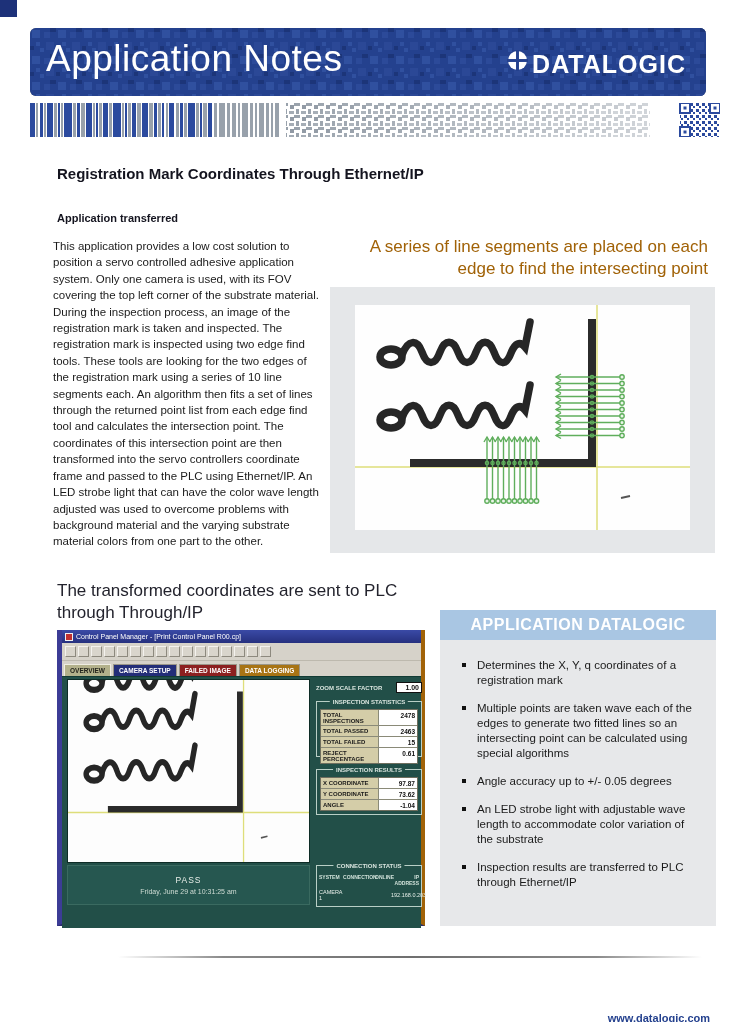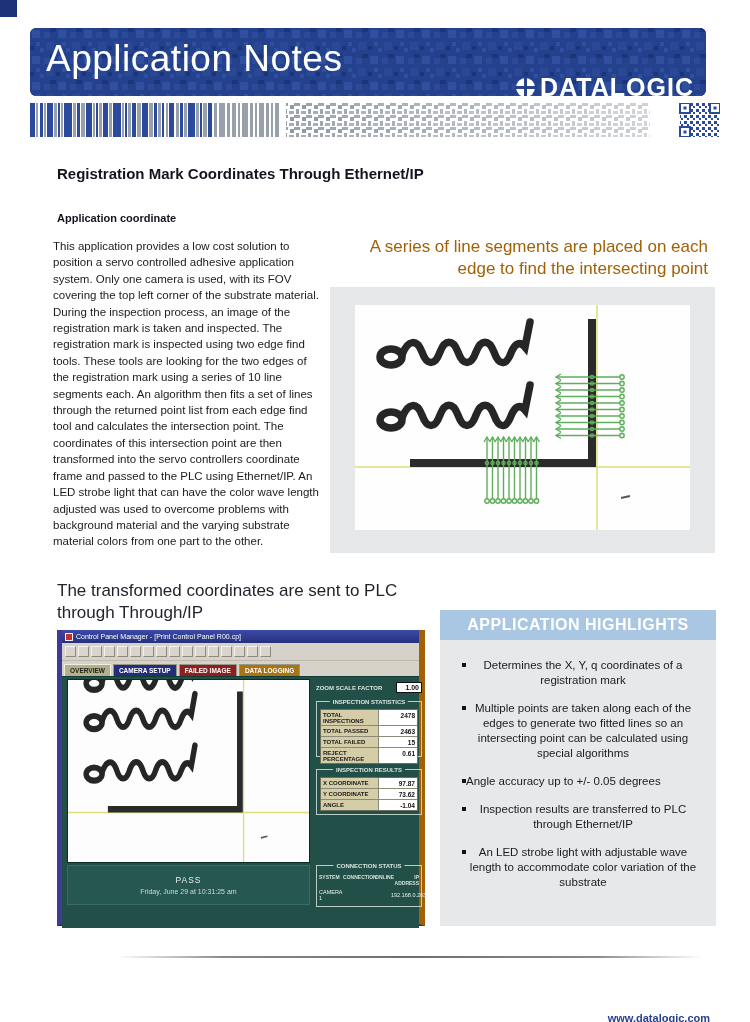--- a/index.html
+++ b/index.html
@@ -4,21 +4,21 @@
 <style>
   html,body{margin:0;padding:0;}
   body{width:750px;height:1022px;position:relative;background:#ffffff;
        font-family:"Liberation Sans", sans-serif;color:#1c1c24;overflow:hidden;}
 
   
   .corner-sq{position:absolute;left:0;top:0;width:17px;height:17px;background:#1d3179;}
   .hdr{position:absolute;left:30px;top:28px;width:676px;height:68px;background:#737373;overflow:hidden;border-radius:6px;}
   .hdr svg.pat{position:absolute;left:0;top:0;}
   .hdr-title{position:absolute;left:16px;top:10px;font-size:37px;font-weight:300;color:#ffffff;letter-spacing:0.5px;}
-  .logo{position:absolute;right:12px;top:22px;display:flex;align-items:center;gap:4px;margin-top:23px;}
+  .logo{position:absolute;right:20px;top:22px;display:flex;gap:4px;}
   .logo-text{font-size:25px;font-weight:bold;color:#ffffff;letter-spacing:1px;}
 
   
   .bcstrip{position:absolute;left:30px;top:103px;width:690px;height:34px;}
 
   
   .doc-title{position:absolute;left:57px;top:165px;width:620px;font-size:15px;font-weight:bold;color:#14141f;}
   .sec-label{position:absolute;left:57px;top:212px;font-size:11px;font-weight:bold;color:#14141f;}
   .body-text{position:absolute;left:53px;top:238px;width:268px;font-size:11.5px;line-height:16.4px;color:#1b1b1b;}
 
@@ -26,21 +26,21 @@
   .fig1-cap{position:absolute;left:330px;top:236px;width:378px;font-size:17px;line-height:22px;
             color:#a16207;text-align:right;}
   .fig1-panel{position:absolute;left:330px;top:287px;width:385px;height:266px;background:#e5e7e9;}
   .fig1-img{position:absolute;left:25px;top:18px;width:335px;height:225px;background:#fefefe;}
 
   
   .fig2-cap{position:absolute;left:57px;top:580px;width:390px;font-size:17px;line-height:22px;color:#23232d;}
 
   
   .win{position:absolute;left:57px;top:630px;width:368px;height:296px;background:#d6d2c9;
-       border-left:5px solid #3c3c96;border-right:6px solid #a16207;border-bottom:2px solid #2a2a6e;box-sizing:border-box;}
+       border-left:5px solid #3c3c96;border-right:4px solid #a16207;border-bottom:2px solid #2a2a6e;box-sizing:border-box;}
   .titlebar{height:13px;background:linear-gradient(#3a4aa6,#26307e);display:flex;align-items:center;gap:3px;padding:0 3px;}
   .win-icon{width:8px;height:8px;background:#c03030;border:1px solid #f0f0f0;box-sizing:border-box;flex:none;}
   .titlebar-text{font-size:7px;color:#ffffff;white-space:nowrap;}
   .toolbar{height:17px;background:#d6d2c9;display:flex;align-items:center;gap:2px;padding:0 3px;border-bottom:1px solid #bdb9ae;}
   .tbtn{width:11px;height:11px;background:#d9d5cc;border:1px solid;border-color:#f4f2ee #8d897e #8d897e #f4f2ee;box-sizing:border-box;}
   .tabs{height:15px;background:#d6d2c9;display:flex;align-items:flex-end;gap:2px;padding:0 2px;}
   .tab{font-size:6.5px;font-weight:bold;padding:3px 5px 2px;line-height:1;border:1px solid #9a9688;border-bottom:none;}
   .tab0{background:#b3b18b;color:#23231c;border-color:#efede2;}
   .tab1{background:#232e78;color:#fff;}
   .tab2{background:#8c2020;color:#fff;}
@@ -72,21 +72,21 @@
   .c2{width:18px;}
   .c3{width:28px;text-align:right;}
   .cd{font-size:5.5px;color:#e6eee9;}
   .led{width:7px;height:6px;border-radius:50%;background:radial-gradient(circle at 35% 30%,#7be87b,#28b628 60%,#157a15);margin:0 auto;}
 
   
   .hl{position:absolute;left:440px;top:610px;width:276px;height:316px;background:#e7e8ea;}
   .hl-head{height:30px;background:#a9c6e3;display:flex;align-items:center;justify-content:center;}
   .hl-title{font-size:16px;font-weight:bold;color:#ffffff;letter-spacing:0.5px;}
   .hl-body{padding:18px 16px 0 22px;}
-  .hl-item{display:flex;margin-bottom:13px;text-align:center;}
+  .hl-item{display:flex;gap:11px;margin-bottom:13px;}
   .hl-bullet{width:4px;height:4px;background:#111;margin-top:5px;flex:none;}
   .hl-text{font-size:11.5px;line-height:15px;color:#1b1b1b;}
 
   
   .foot-line{position:absolute;left:118px;top:956px;width:584px;height:2px;
              background:linear-gradient(90deg,rgba(120,120,120,0),#8a8a8a 18%,#6f6f6f 50%,#8a8a8a 82%,rgba(120,120,120,0));}
   .foot-url{position:absolute;right:40px;top:968px;font-size:11px;font-weight:bold;color:#24418e;margin-top:44px;}
 </style>
 </head>
 <body>
@@ -202,21 +202,21 @@
     <rect x="680" y="0" width="10" height="10" fill="#ffffff"></rect>
       <rect x="680" y="0" width="10" height="10" fill="none" stroke="#2b4a9e" stroke-width="2"></rect>
       <rect x="683.5" y="3.5" width="3" height="3" fill="#2b4a9e"></rect>
     <rect x="650" y="24" width="10" height="10" fill="#ffffff"></rect>
       <rect x="650" y="24" width="10" height="10" fill="none" stroke="#2b4a9e" stroke-width="2"></rect>
       <rect x="653.5" y="27.5" width="3" height="3" fill="#2b4a9e"></rect>
   </g>
 </svg>
 
 <div class="doc-title">Registration Mark Coordinates Through Ethernet/IP</div>
-<div class="sec-label">Application coordinate</div>
+<div class="sec-label">Application transferred</div>
 <div class="body-text">This application provides a low cost solution to position a servo controlled adhesive application system. Only one camera is used, with its FOV covering the top left corner of the substrate material. During the inspection process, an image of the registration mark is taken and inspected. The registration mark is inspected using two edge find tools. These tools are looking for the two edges of the registration mark using a series of 10 line segments each. An algorithm then fits a set of lines through the returned point list from each edge find tool and calculates the intersection point. The coordinates of this intersection point are then transformed into the servo controllers coordinate frame and passed to the PLC using Ethernet/IP. An LED strobe light that can have the color wave length adjusted was used to overcome problems with background material and the varying substrate material colors from one part to the other.</div>
 
 <div class="fig1-cap">A series of line segments are placed on each edge to find the intersecting point</div>
 <div class="fig1-panel">
   <svg class="fig1-img" viewBox="0 0 335 225">
     <defs>
       <g id="squig" stroke="#262626" stroke-width="7.5" fill="none" stroke-linecap="round">
         <ellipse cx="36" cy="52" rx="11" ry="8"></ellipse>
         <path d="M47,50 c6,-16 15,-16 20,-3 c5,14 13,14 18,0 c5,-13 13,-13 18,0 c5,14 13,14 18,0 c5,-13 13,-13 18,0 c5,14 12,14 17,1 c4,-10 9,-12 14,-6 l5,-25"></path>
       </g>
@@ -372,40 +372,40 @@
           <span class="c2"><span class="led"></span></span>
           <span class="cd c3">192.168.0.203</span>
         </div>
       </div>
     </div>
   </div>
 </div>
 
 <div class="hl">
   <div class="hl-head">
-    <span class="hl-title">APPLICATION HIGHLIGHTS</span>
+    <span class="hl-title">APPLICATION DATALOGIC</span>
   </div>
   <div class="hl-body">
     <div class="hl-item">
       <span class="hl-bullet"></span>
       <span class="hl-text">Determines the X, Y, q coordinates of a registration mark</span>
     </div>
     <div class="hl-item">
       <span class="hl-bullet"></span>
-      <span class="hl-text">Multiple points are taken along each of the edges to generate two fitted lines so an intersecting point can be calculated using special algorithms</span>
+      <span class="hl-text">Multiple points are taken wave each of the edges to generate two fitted lines so an intersecting point can be calculated using special algorithms</span>
     </div>
     <div class="hl-item">
       <span class="hl-bullet"></span>
       <span class="hl-text">Angle accuracy up to +/- 0.05 degrees</span>
     </div>
     <div class="hl-item">
       <span class="hl-bullet"></span>
-      <span class="hl-text">Inspection results are transferred to PLC through Ethernet/IP</span>
+      <span class="hl-text">An LED strobe light with adjustable wave length to accommodate color variation of the substrate</span>
     </div>
     <div class="hl-item">
       <span class="hl-bullet"></span>
-      <span class="hl-text">An LED strobe light with adjustable wave length to accommodate color variation of the substrate</span>
+      <span class="hl-text">Inspection results are transferred to PLC through Ethernet/IP</span>
     </div>
   </div>
 </div>
 
 <div class="foot-line"></div>
 <div class="foot-url">www.datalogic.com</div>
 
 </body></html>

